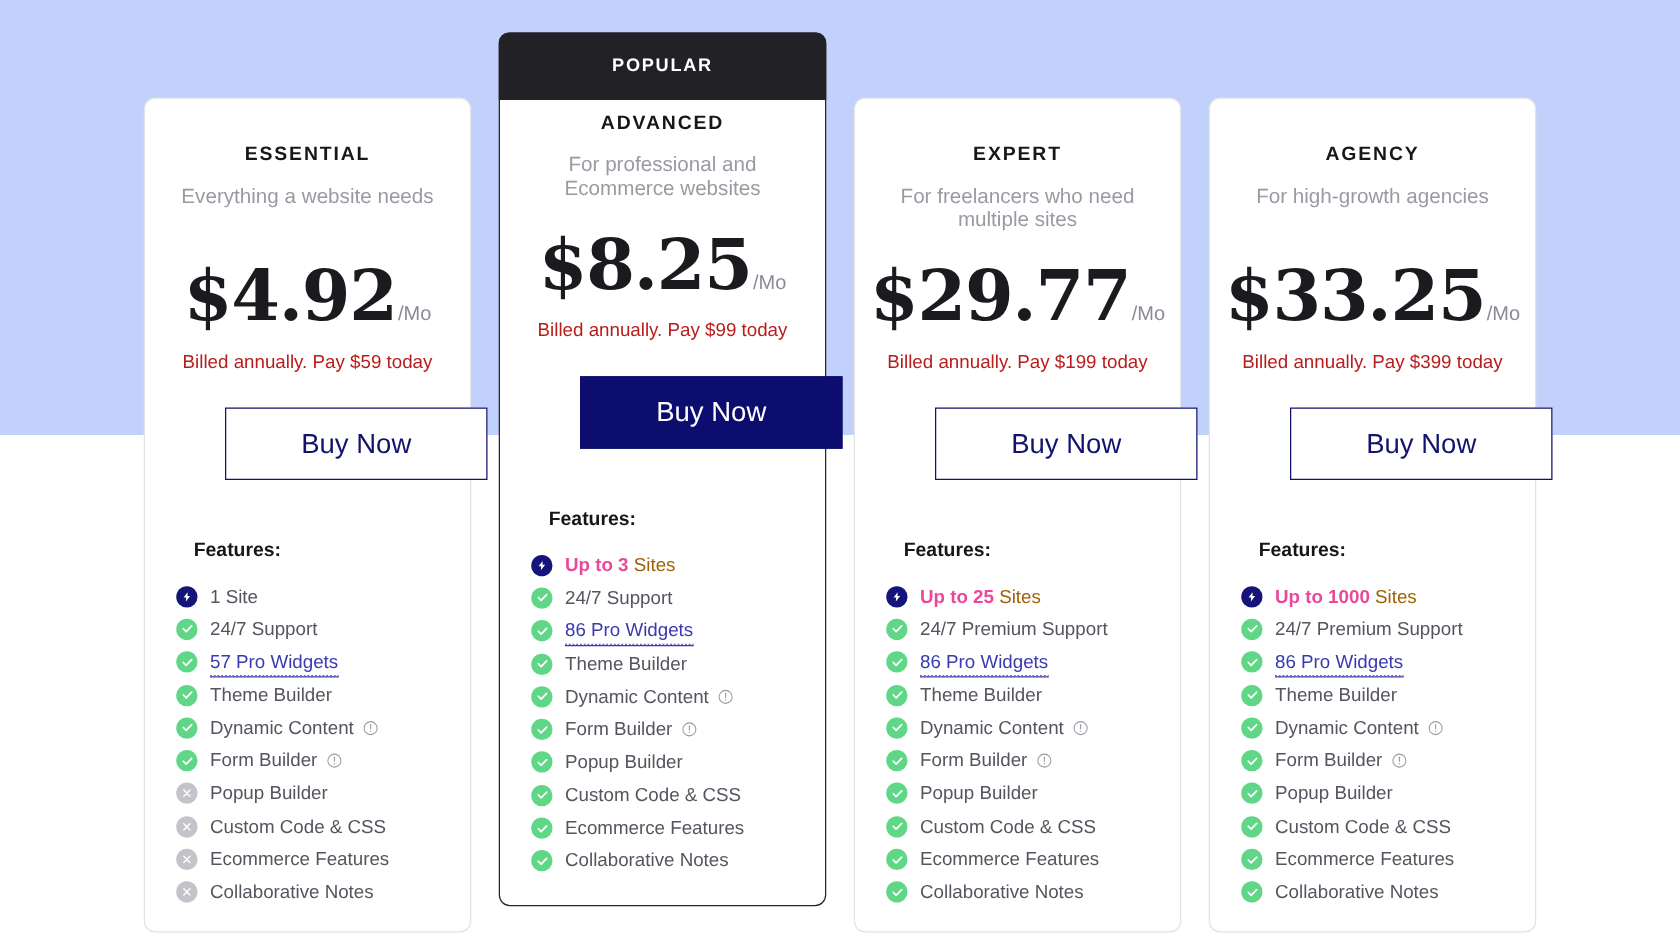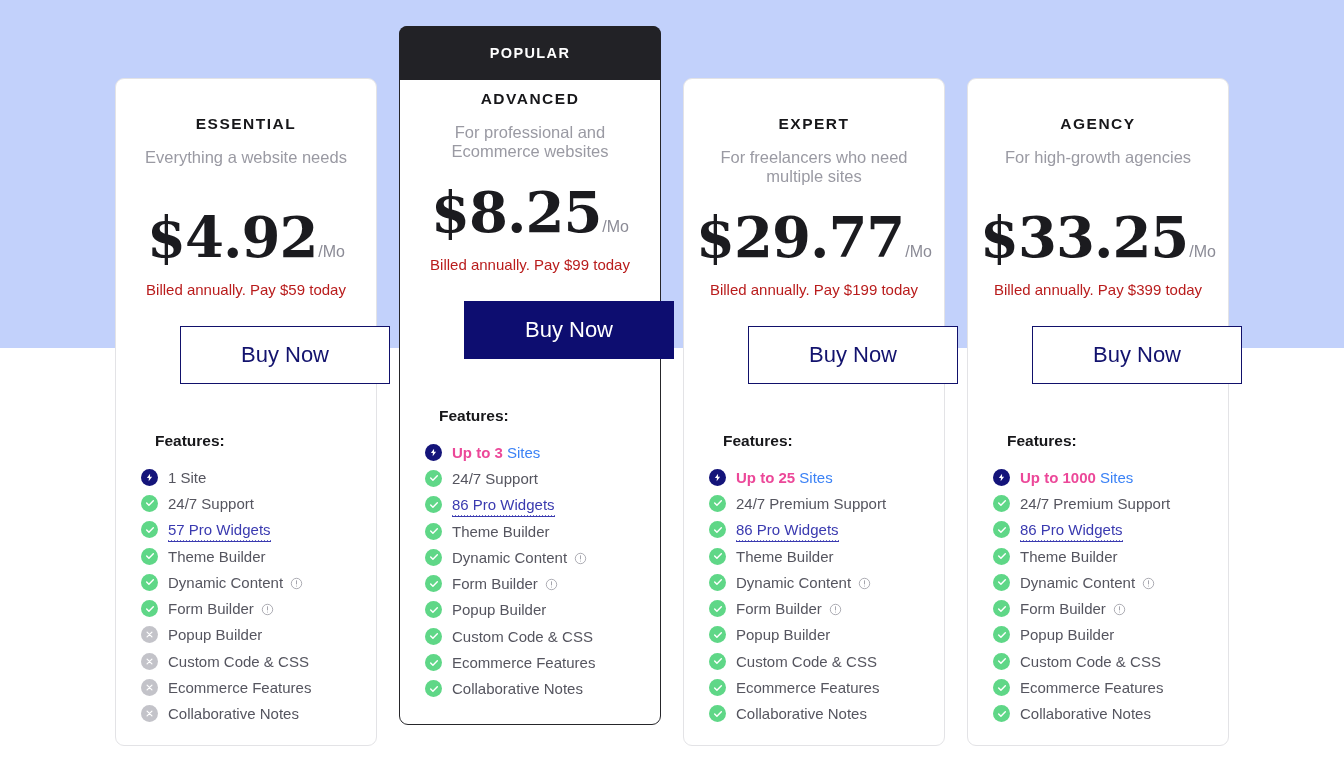--- a/index.html
+++ b/index.html
@@ -182,21 +182,21 @@
     padding-bottom: 3px;
     cursor: pointer;
   }
   .info-icon {
     width: 13px;
     height: 13px;
     margin-left: 7px;
     flex: 0 0 13px;
     cursor: pointer;
   }
-  .dim { color: #3b82f6; text-align: right; }
+  .dim { color: #a16207; text-align: right; }
 </style>
 </head>
 <body>
 
 <div id="band"></div>
 <div id="pricing-grid">
     <div class="card">
       <div class="card-body">
         <div class="plan-title">ESSENTIAL</div>
         <div class="plan-desc">Everything a website needs</div>

